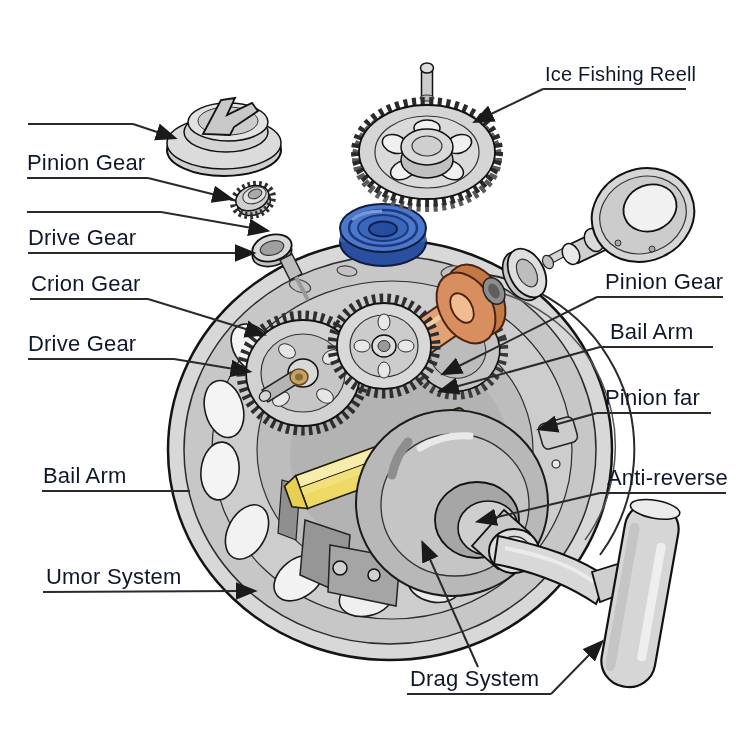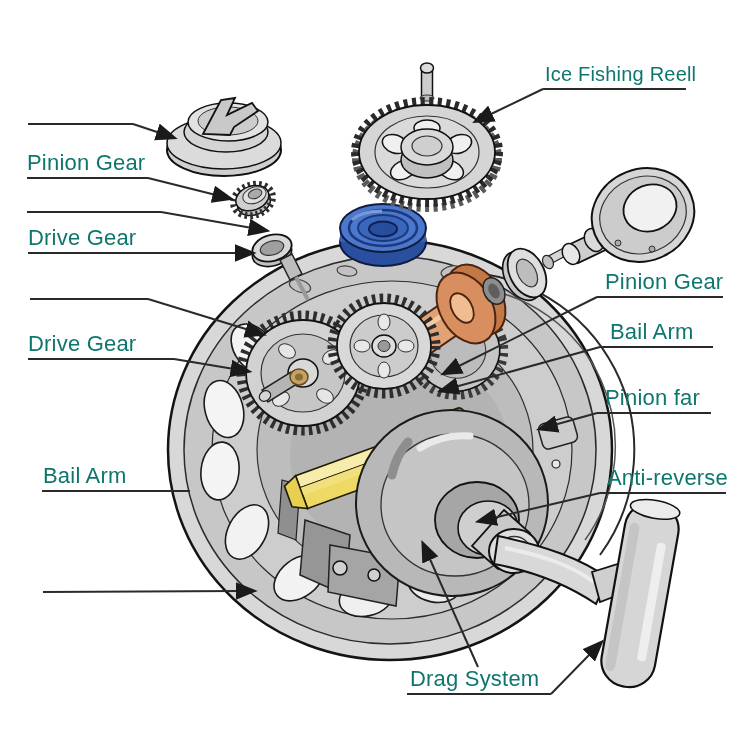--- a/index.html
+++ b/index.html
@@ -1,19 +1,19 @@
 <!DOCTYPE html>
 <html><head>
 <meta charset="utf-8">
 <style>
   html,body{margin:0;padding:0;background:#ffffff;}
   .canvas{position:relative;width:740px;height:740px;background:#ffffff;overflow:hidden;
           font-family:"Liberation Sans",sans-serif;}
   .canvas svg{position:absolute;left:0;top:0;}
-  .lbl{position:absolute;font-size:22px;color:#0f766e;white-space:nowrap;letter-spacing:.2px;line-height:1.05;}
+  .lbl{position:absolute;font-size:22px;color:#0f172a;white-space:nowrap;letter-spacing:.2px;line-height:1.05;}
   .lbl.small{font-size:20px;}
 </style>
 </head>
 <body>
 
 <div class="canvas">
 
 <svg width="740" height="740" viewBox="0 0 740 740">
   <defs>
     <marker id="arr" viewBox="0 0 10 8" refX="1.5" refY="4" markerWidth="11" markerHeight="9" orient="auto">
@@ -234,22 +234,24 @@
     <line x1="726" y1="493" x2="600" y2="493"></line>
     <line x1="600" y1="493" x2="493" y2="518" marker-end="url(#arr)"></line>
     <line x1="407" y1="694" x2="551" y2="694"></line>
     <line x1="478" y1="667" x2="429" y2="557" marker-end="url(#arr)"></line>
     <line x1="551" y1="694" x2="591" y2="653" marker-end="url(#arr)"></line>
   </g>
 </svg>
 
 <div class="lbl" style="left:27px;top:151px">Pinion Gear</div>
 <div class="lbl" style="left:28px;top:226px">Drive Gear</div>
+<div class="lbl" style="left:31px;top:272px">Crion Gear</div>
 <div class="lbl" style="left:28px;top:332px">Drive Gear</div>
 <div class="lbl" style="left:43px;top:464px">Bail Arm</div>
+<div class="lbl" style="left:46px;top:565px">Umor System</div>
 <div class="lbl small" style="left:545px;top:64px">Ice Fishing Reell</div>
 <div class="lbl" style="left:605px;top:270px">Pinion Gear</div>
 <div class="lbl" style="left:610px;top:320px">Bail Arm</div>
 <div class="lbl" style="left:605px;top:386px">Pinion far</div>
 <div class="lbl" style="left:410px;top:667px">Drag System</div>
 <div class="lbl" style="left:607px;top:466px">Anti-reverse</div>
 
 </div>
 
 </body></html>

